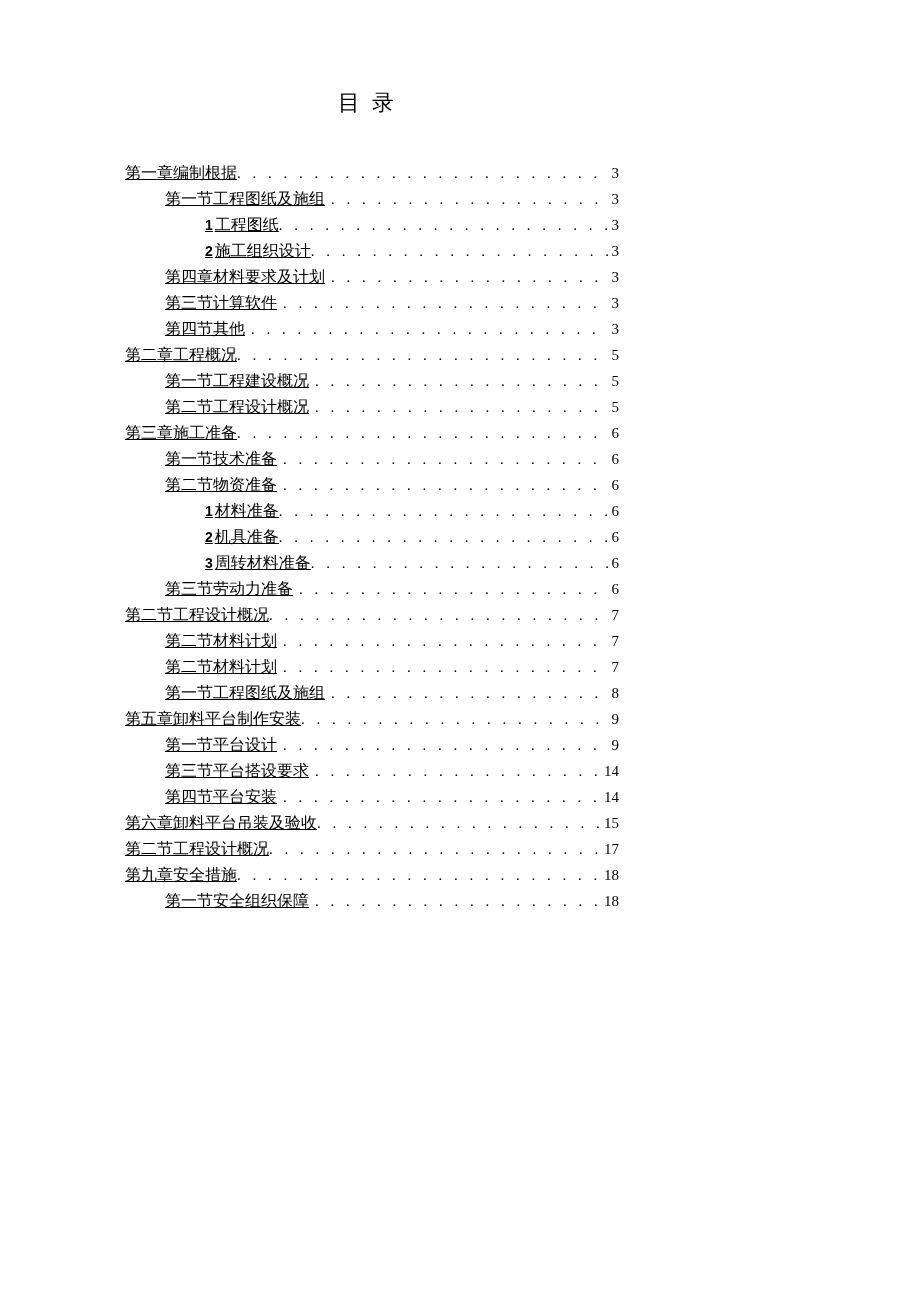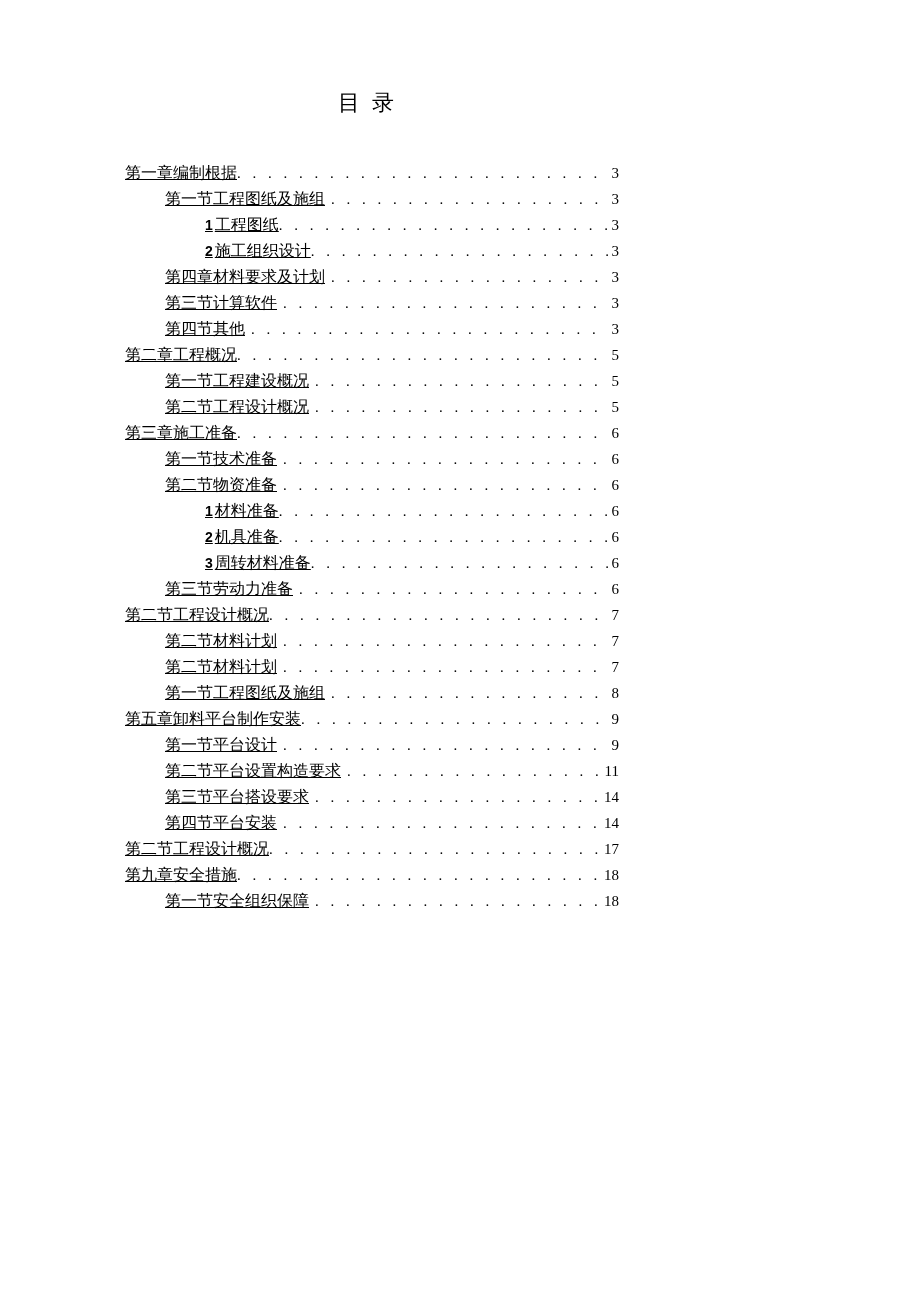--- a/index.html
+++ b/index.html
@@ -171,33 +171,33 @@
         <span class="toc-text">第五章卸料平台制作安装</span>
         <span class="toc-dots"></span>
         <span class="toc-page">9</span>
       </div>
       <div class="toc-line indent-1">
         <span class="toc-text pad-after">第一节平台设计</span>
         <span class="toc-dots"></span>
         <span class="toc-page">9</span>
       </div>
       <div class="toc-line indent-1">
-        <span class="toc-text pad-after">第二节平台设置构造要求</span>
-        <span class="toc-dots"></span>
-        <span class="toc-page">11</span>
-      </div>
-      <div class="toc-line indent-1">
         <span class="toc-text pad-after">第三节平台搭设要求</span>
         <span class="toc-dots"></span>
         <span class="toc-page">14</span>
       </div>
       <div class="toc-line indent-1">
         <span class="toc-text pad-after">第四节平台安装</span>
         <span class="toc-dots"></span>
         <span class="toc-page">14</span>
+      </div>
+      <div class="toc-line indent-0">
+        <span class="toc-text">第六章卸料平台吊装及验收</span>
+        <span class="toc-dots"></span>
+        <span class="toc-page">15</span>
       </div>
       <div class="toc-line indent-0">
         <span class="toc-text">第二节工程设计概况</span>
         <span class="toc-dots"></span>
         <span class="toc-page">17</span>
       </div>
       <div class="toc-line indent-0">
         <span class="toc-text">第九章安全措施</span>
         <span class="toc-dots"></span>
         <span class="toc-page">18</span>

